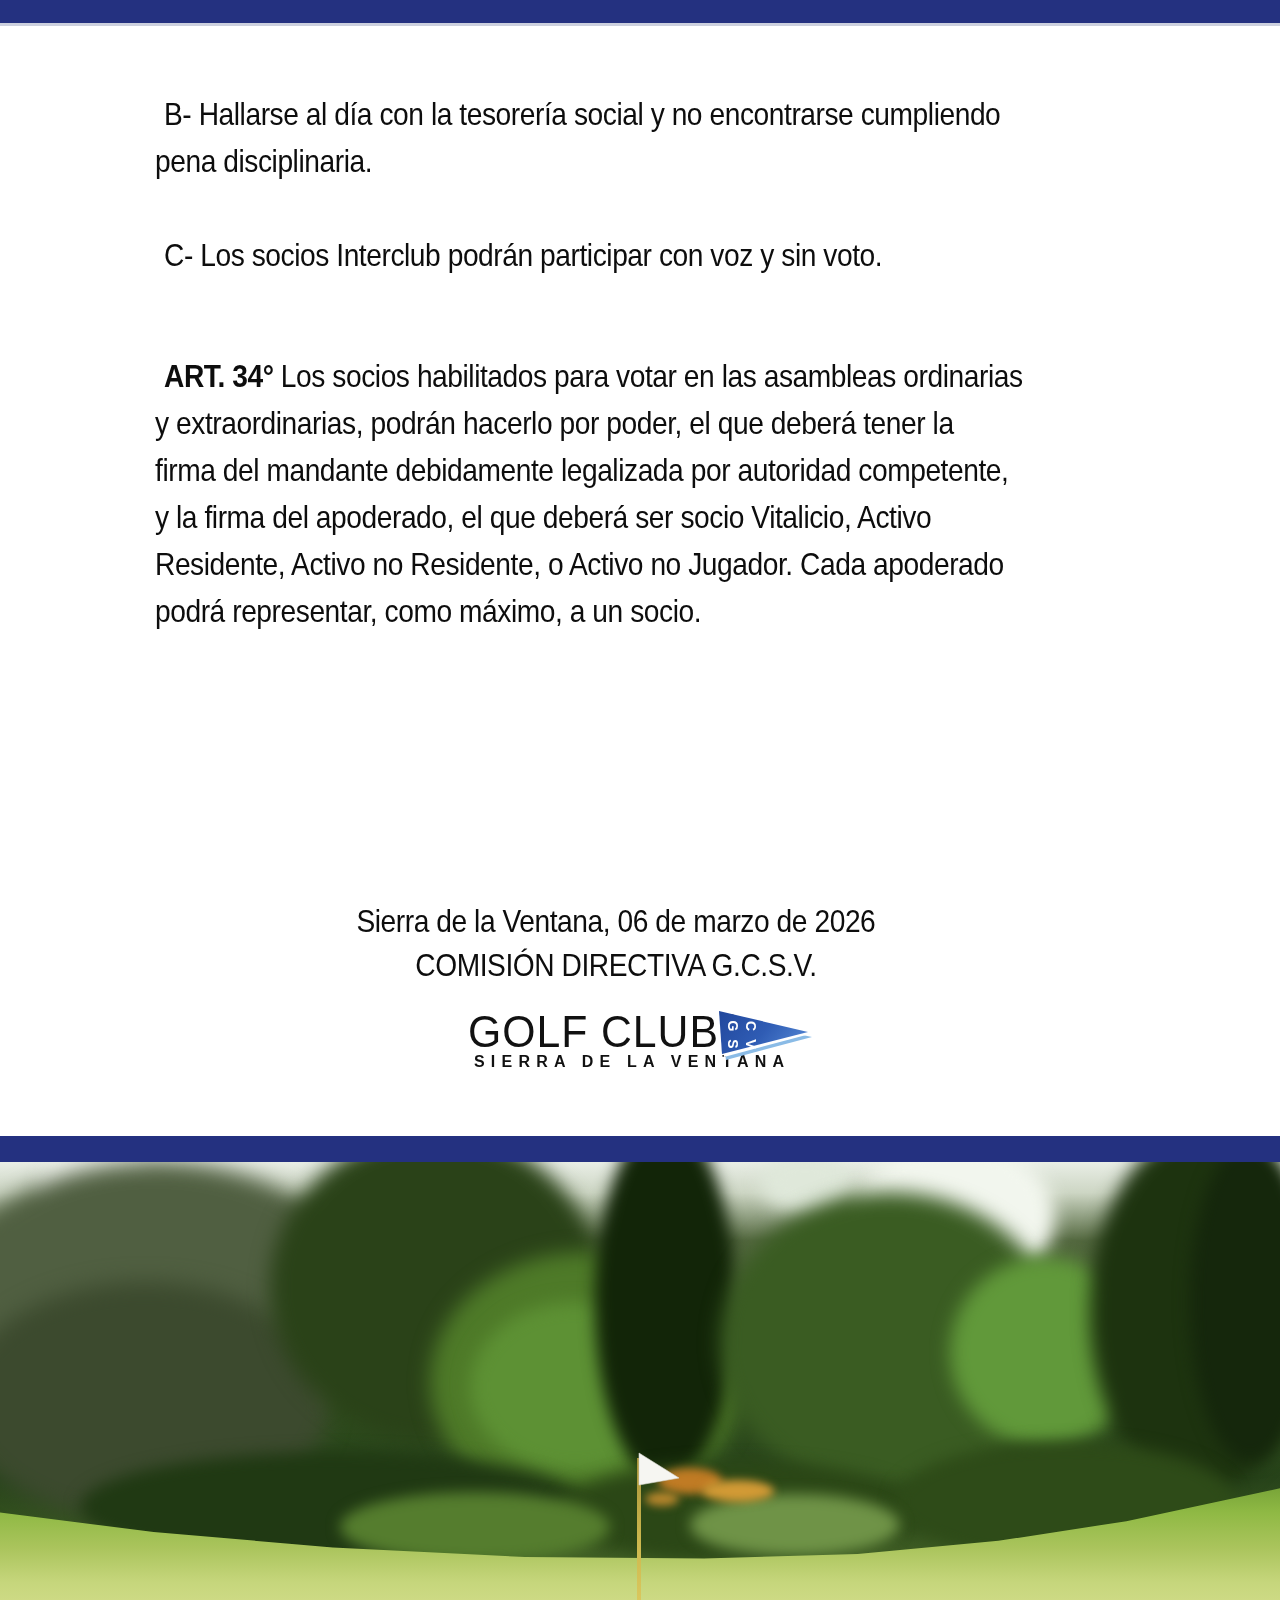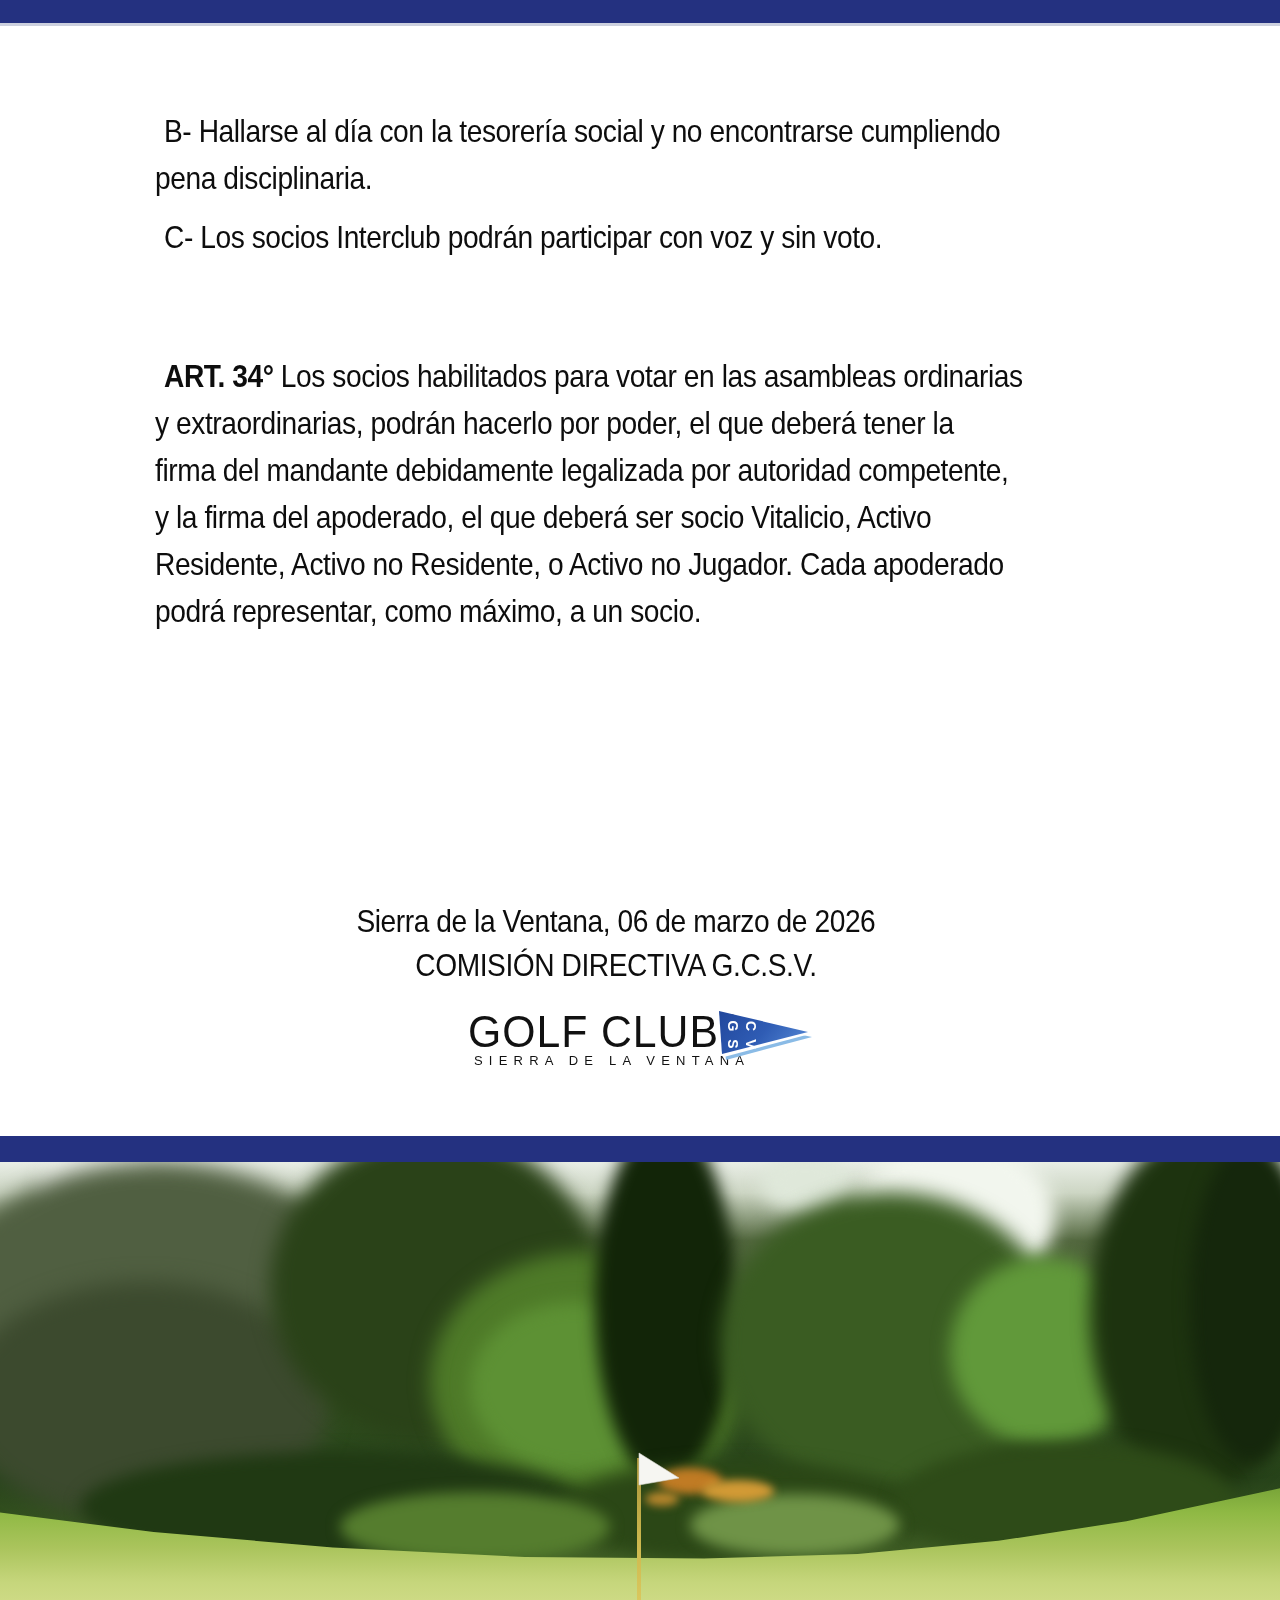--- a/index.html
+++ b/index.html
@@ -35,21 +35,21 @@
   
   .logo-name-row { position:absolute; top:1007px; left:468px; white-space:nowrap; }
   .logo-name {
     display:inline-block; font-size:45px; line-height:50px; font-weight:400;
     letter-spacing:1px; color:#111111;
     transform:scaleX(0.95); transform-origin:0 50%;
   }
   .reg { position:relative; top:-22px; left:-6px; font-size:15px; font-weight:400; color:#111111; }
   .logo-subtitle {
     position:absolute; top:1053px; left:474px;
-    font-size:13px; letter-spacing:6.2px; color:#111111; font-weight:400;
+    font-size:16px; letter-spacing:6.2px; color:#111111; font-weight:700;
   }
   .pennant { position:absolute; top:1010px; left:718px; width:94px; height:50px; }
   .pennant svg { position:absolute; inset:0; }
   .pennant-letters {
     position:absolute; top:7px; left:6px; width:36px; height:37px;
     display:grid; grid-template-columns:18px 18px; grid-template-rows:18px 18px;
   }
   .pennant-letters span {
     display:flex; align-items:center; justify-content:center;
     color:var(--pennant_text,#ffffff); font-weight:700; font-size:14px;
@@ -74,26 +74,26 @@
   .flag { position:absolute; left:638px; top:290px; }
 </style>
 </head>
 <body>
 
 <div class="page">
 
   <div class="bar top"></div>
 
   <section>
-    <p class="para" style="top:108px">
+    <p class="para" style="top:91px">
       <span class="line first">B- Hallarse al día con la tesorería social y no encontrarse cumpliendo</span>
       <span class="line">pena disciplinaria.</span>
     </p>
 
-    <p class="para" style="top:214px">
+    <p class="para" style="top:232px">
       <span class="line first">C- Los socios Interclub podrán participar con voz y sin voto.</span>
     </p>
 
     <p class="para" style="top:353px">
       <span class="line first"><b>ART. 34°</b><span> Los socios habilitados para votar en las asambleas ordinarias</span></span>
       <span class="line">y extraordinarias, podrán hacerlo por poder, el que deberá tener la</span>
       <span class="line">firma del mandante debidamente legalizada por autoridad competente,</span>
       <span class="line">y la firma del apoderado, el que deberá ser socio Vitalicio, Activo</span>
       <span class="line">Residente, Activo no Residente, o Activo no Jugador. Cada apoderado</span>
       <span class="line">podrá representar, como máximo, a un socio.</span>

